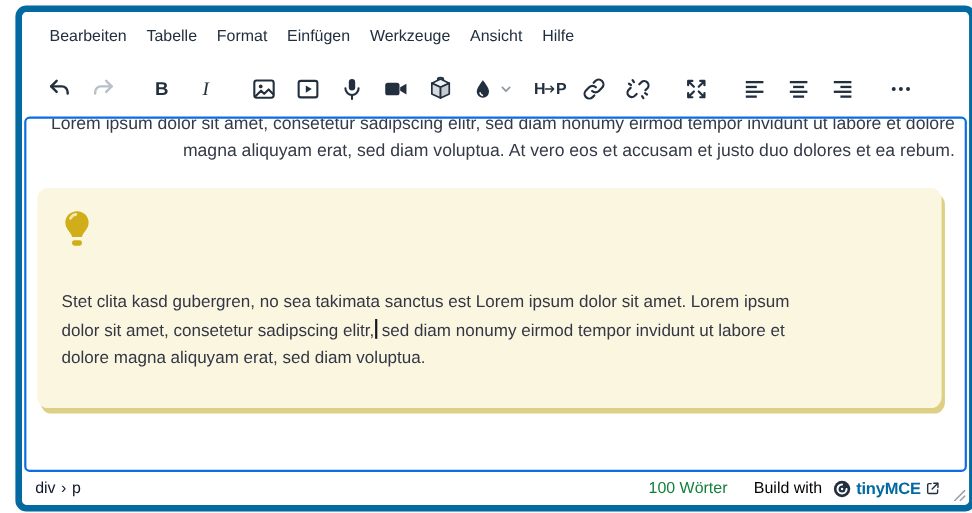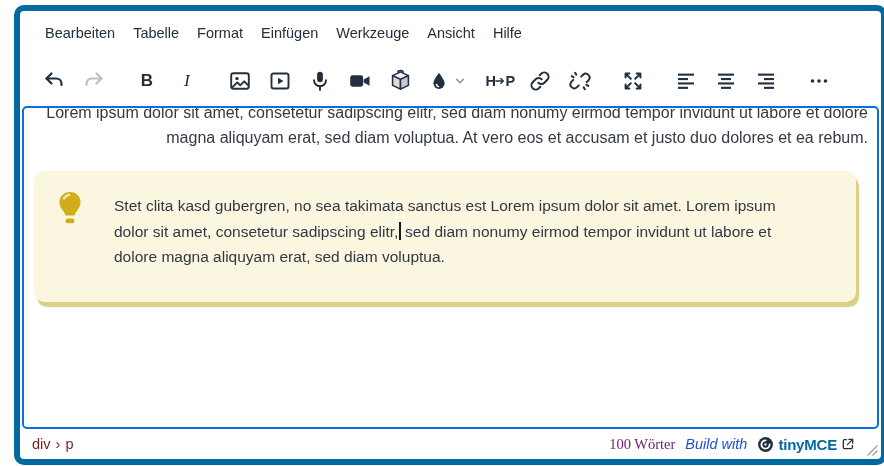--- a/index.html
+++ b/index.html
@@ -22,33 +22,33 @@
   .split .chev{margin-left:3px;}
   .hp{display:flex;align-items:center;font-weight:bold;font-size:14.5px;color:#222f3e;letter-spacing:-.5px;}
   
   .content{flex:1;margin:0 2px;border:2px solid #0b6ce4;border-radius:5px;
     background:#fff;overflow:hidden;position:relative;cursor:text;}
   .content-body{padding:0 9px;color:#343a46;font-size:16px;line-height:25px;}
   .content-body p{margin:16px 0;}
   .p-first{margin-top:-8px !important;text-align:right;}
   .p-last{margin-top:56px !important;}
   .callout{margin:21px 12px 0 1px;background:#fbf6df;border-radius:10px;
-    box-shadow:3px 5px 0 #ddcf83;padding:22px 48px 32px 22px;display:flex;gap:30px;}
+    box-shadow:3px 5px 0 #ddcf83;padding:22px 48px 32px 22px;display:flex;gap:30px;flex-direction:column;}
   .callout-text{font-size:15.5px;line-height:25.5px;color:#333745;max-width:668px;}
   .caret{display:inline-block;width:1.5px;height:18px;background:#16181d;
     vertical-align:-3px;margin:0 0 0 1px;}
   .bulb{flex:none;margin-top:-3px;}
   
   .statusbar{height:30px;flex:none;display:flex;align-items:center;
     padding:0 12px;position:relative;}
-  .breadcrumb{display:flex;align-items:center;gap:5px;font-size:14.5px;color:#7f1d1d;}
+  .breadcrumb{display:flex;align-items:center;gap:5px;font-size:14.5px;color:#0f172a;}
   .crumb{cursor:pointer;}
   .status-right{margin-left:auto;display:flex;align-items:center;gap:10px;padding-right:14px;}
-  .wordcount{font-size:14.5px;color:#701a75;cursor:pointer;font-family:Liberation Serif, serif;}
-  .buildwith{font-size:14.5px;color:#1d4ed8;font-style:italic;}
+  .wordcount{font-size:14.5px;color:#15803d;margin-right:14px;cursor:pointer;}
+  .buildwith{font-size:14.5px;color:#000000;}
   .brand{display:flex;align-items:center;gap:4px;cursor:pointer;}
   .brand-name{font-size:15px;font-weight:bold;color:#0369a1;letter-spacing:-.2px;}
   .resize-grip{position:absolute;right:3px;bottom:3px;cursor:nwse-resize;}
 </style>
 </head>
 <body>
 
 <div class="editor">
 
   <div class="menubar">

